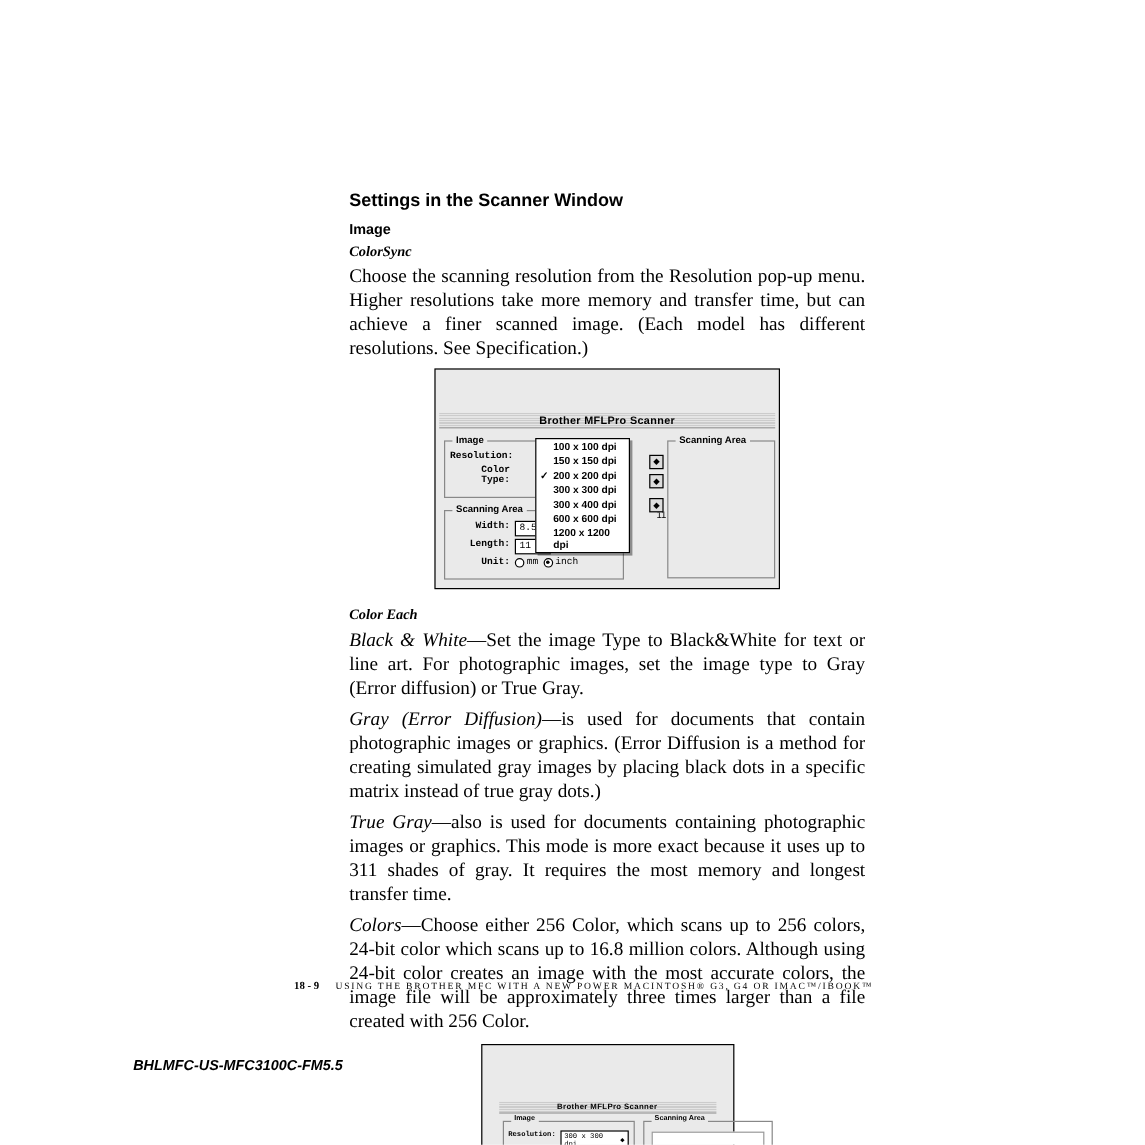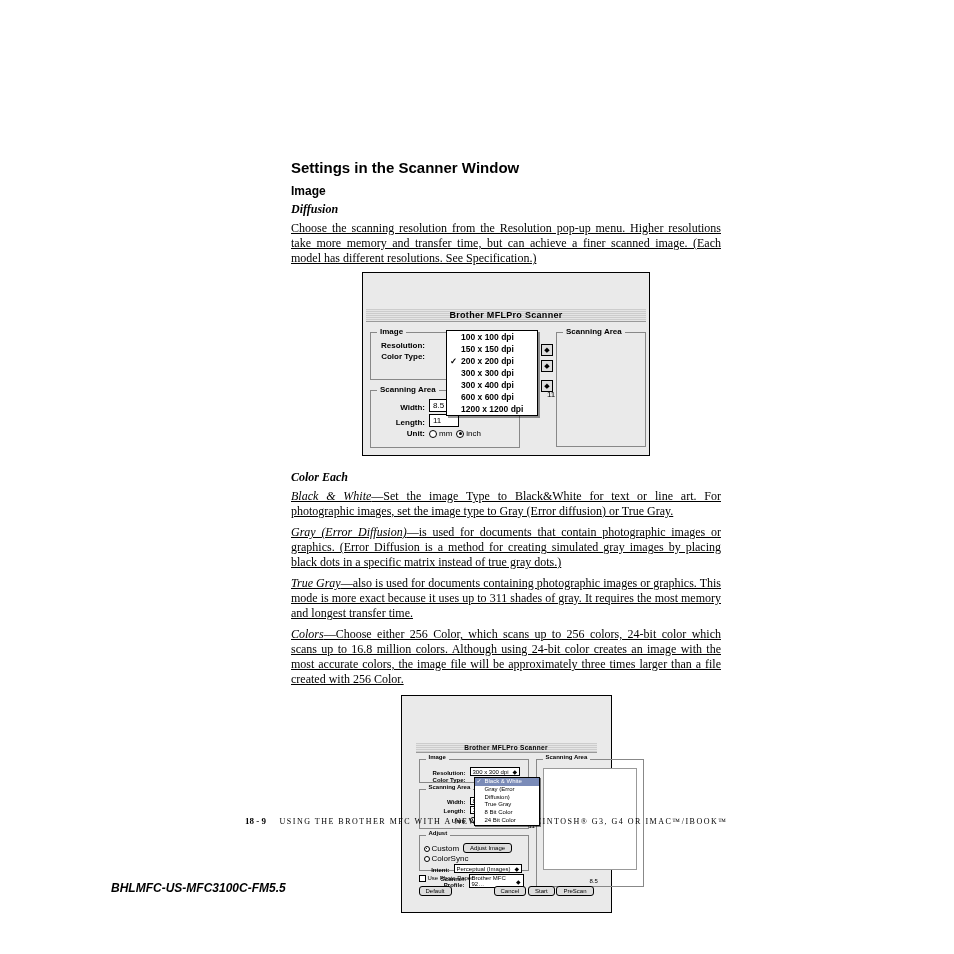--- a/index.html
+++ b/index.html
@@ -13,21 +13,21 @@
   }
   .page {
     position: absolute;
     left: 291px;
     top: 159px;
     width: 430px;
   }
   h1 { font-family: Arial, Helvetica, sans-serif; font-size: 15px; font-weight: bold; margin-bottom: 8px; }
   h2 { font-family: Arial, Helvetica, sans-serif; font-size: 12px; font-weight: bold; margin-bottom: 4px; }
   h3 { font-style: italic; font-weight: bold; font-size: 12px; margin-top: 4px; margin-bottom: 4px; }
-  p  { font-size: 12px; line-height: 1.25; margin-bottom: 6px; text-align: justify; text-decoration: underline; }
+  p  { font-size: 16px; line-height: 1.25; margin-bottom: 6px; text-align: justify; }
   p i { font-style: italic; }
 
   
   .shot1 {
     margin: 6px auto 14px;
     width: 288px;
     background: #eaeaea;
     border: 1px solid #000;
     font-family: "Geneva", Arial, sans-serif;
     font-size: 9px;
@@ -36,31 +36,31 @@
   }
   .titlebar { text-align: center; font-weight: bold; font-size: 9px; letter-spacing: .3px;
               background: repeating-linear-gradient(#ccc,#ccc 1px,#e5e5e5 1px,#e5e5e5 2px);
               border-bottom:1px solid #999; padding: 1px 0; margin-top: 33px; }
   .s1-body { position: relative; height: 130px; }
   .grp { position:absolute; border:1px solid #888; padding:6px 4px 4px 4px; }
   .grp-label { position:absolute; top:-6px; left:6px; background:#eaeaea; padding:0 3px; font-weight:bold; font-size:8px;}
   .s1-image { left:4px; top:10px; width:150px; height:48px; }
   .s1-scan  { left:4px; top:68px; width:150px; height:58px; }
   .s1-area  { left:190px; top:10px; width:90px; height:115px; }
-  .row { display:flex; align-items:flex-end; gap:4px; margin:2px 0; font-size:8px;}
+  .row { display:flex; align-items:flex-start; gap:4px; margin:2px 0; font-size:8px;font-family:Liberation Mono, monospace;}
   .lbl { width:50px; text-align:right; font-weight:bold; font-size:8px;}
   .input { background:#fff; border:1px solid #000; padding:1px 3px; font-size:8px; min-width:30px;}
   .radio { display:inline-flex; align-items:center; gap:2px; font-size:8px;}
   .radio-dot { width:8px;height:8px;border:1px solid #000;border-radius:50%;display:inline-block;background:#fff;position:relative;}
   .radio-dot.sel::after{content:"";position:absolute;inset:1.5px;background:#000;border-radius:50%;}
   .dd-btn { width:12px;height:12px;border:1px solid #000;background:#ddd;display:inline-flex;align-items:center;justify-content:center;font-size:7px;}
   .s1 .dd-btn { position:absolute; }
 
   .menu {
-    position:absolute; left:80px; top:8px; width:92px;
+    position:absolute; left:80px; top:8px; width:79px;
     background:#fff; border:1px solid #000; z-index:5;
     box-shadow:2px 2px 0 rgba(0,0,0,.4);
   }
   .menu div { padding:1px 4px 1px 14px; font-size:8.5px; font-weight:bold; position:relative;}
   .menu div.sel::before { content:"✓"; position:absolute; left:3px; }
 
   
   .shot2 {
     margin: 8px auto 0;
     width: 211px;
@@ -107,21 +107,21 @@
     position:absolute; left:111px; top:881px;
     font-family:Arial,Helvetica,sans-serif; font-style:italic; font-weight:bold; font-size:12px;
   }
 </style>
 </head>
 <body>
 
 <div class="page">
   <h1>Settings in the Scanner Window</h1>
   <h2>Image</h2>
-  <h3>Diffusion</h3>
+  <h3>ColorSync</h3>
   <p>Choose the scanning resolution from the Resolution pop-up menu. Higher resolutions take more memory and transfer time, but can achieve a finer scanned image. (Each model has different resolutions. See Specification.)</p>
 
   <div class="shot1 s1">
     <div class="titlebar">Brother MFLPro Scanner</div>
     <div class="s1-body">
       <div class="grp s1-image">
         <span class="grp-label">Image</span>
         <div class="row">
             <span class="lbl">Resolution:</span>
           </div>

